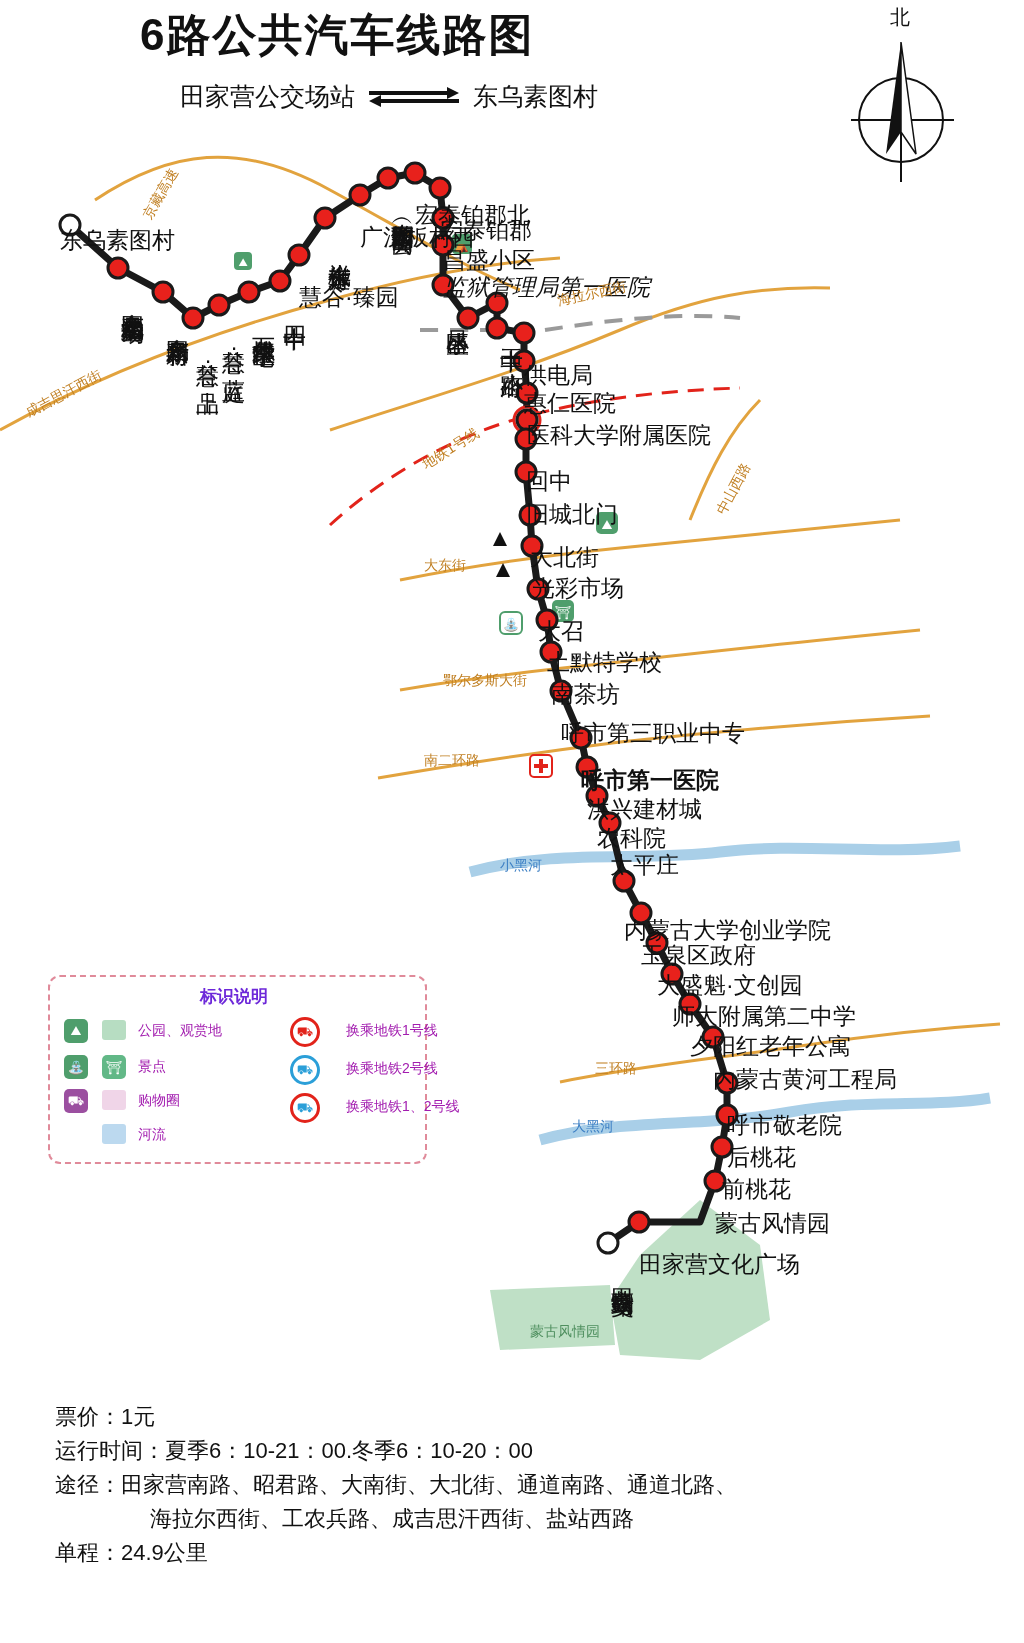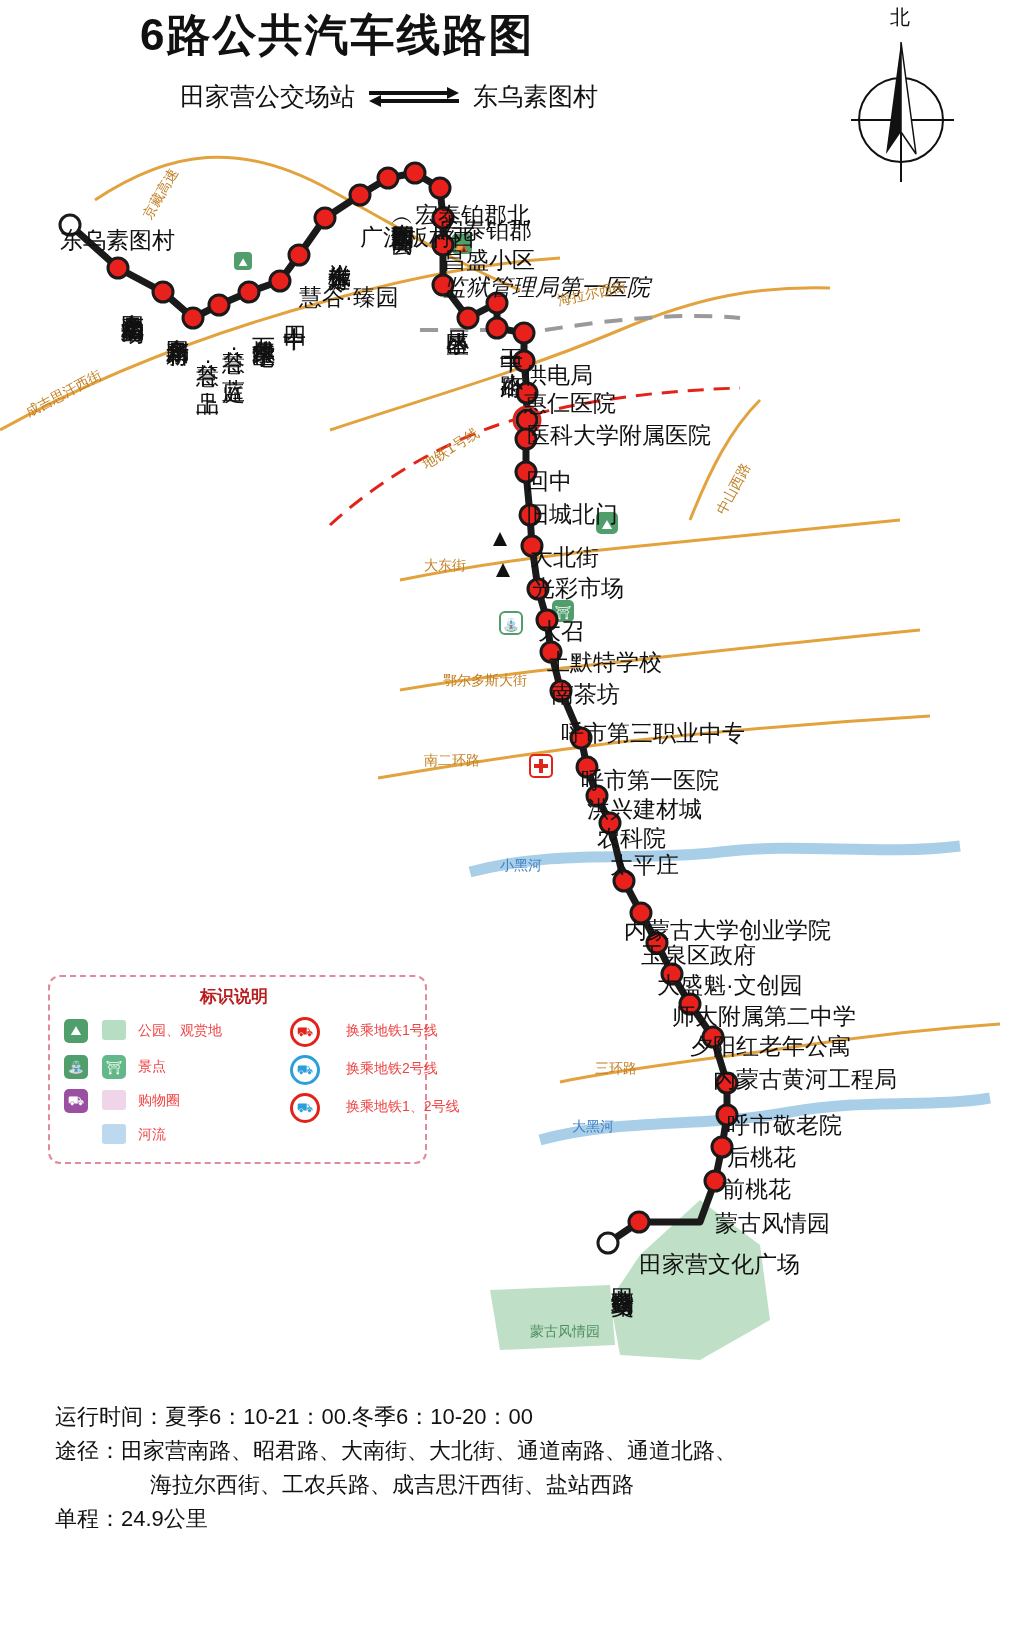--- a/index.html
+++ b/index.html
@@ -21,22 +21,22 @@
   .stop-label{position:absolute;font-size:23px;white-space:nowrap;color:#111;}
   .stop-label.vert{writing-mode:vertical-rl;text-orientation:upright;white-space:nowrap;letter-spacing:1px;}
   .street-label{position:absolute;font-size:14px;color:#c07f22;white-space:nowrap;}
   .river-label{position:absolute;font-size:14px;color:#3c7fc4;white-space:nowrap;}
   .park-label{position:absolute;font-size:14px;color:#4f8f5f;white-space:nowrap;}
   
   #legend{
     left:48px;top:975px;width:375px;height:185px;
     border:2px dashed #e08a9a;border-radius:12px;background:#fff;
   }
-  #legend .lg-title{position:absolute;left:150px;top:8px;font-size:17px;color:#b91c1c;font-weight:bold;}
-  .lg-item{position:absolute;font-size:14px;color:#ef4444;white-space:nowrap;}
+  #legend .lg-title{position:absolute;left:150px;top:8px;font-size:17px;color:#6d28d9;font-weight:bold;}
+  .lg-item{position:absolute;font-size:14px;color:#a21caf;white-space:nowrap;}
   .sw{position:absolute;width:24px;height:20px;border-radius:3px;}
   .lgicon{position:absolute;width:24px;height:24px;border-radius:5px;display:flex;align-items:center;justify-content:center;font-size:13px;color:#fff;}
   
   #footer{left:55px;top:1400px;font-size:22px;line-height:34px;color:#111;}
   #footer div{white-space:nowrap;}
   .indent{padding-left:95px;}
 </style>
 </head>
 <body>
 
@@ -194,21 +194,21 @@
     <div class="stop-label" style="left: 524px; top: 388px;">惠仁医院</div>
     <div class="stop-label" style="left: 527px; top: 420px;">医科大学附属医院</div>
     <div class="stop-label" style="left: 526px; top: 466px;">回中</div>
     <div class="stop-label" style="left: 526px; top: 499px;">旧城北门</div>
     <div class="stop-label" style="left: 530px; top: 542px;">大北街</div>
     <div class="stop-label" style="left: 532px; top: 573px;">光彩市场</div>
     <div class="stop-label" style="left: 538px; top: 616px;">大召</div>
     <div class="stop-label" style="left: 547px; top: 647px;">土默特学校</div>
     <div class="stop-label" style="left: 551px; top: 679px;">南茶坊</div>
     <div class="stop-label" style="left: 561px; top: 718px;">呼市第三职业中专</div>
-    <div class="stop-label" style="left: 581px; top: 765px;">呼市第一医院</div>
+    <div class="stop-label" style="left: 581px; top: 765px; font-weight: bold;">呼市第一医院</div>
     <div class="stop-label" style="left: 587px; top: 794px;">洪兴建材城</div>
     <div class="stop-label" style="left: 597px; top: 823px;">农科院</div>
     <div class="stop-label" style="left: 610px; top: 850px;">太平庄</div>
     <div class="stop-label" style="left: 624px; top: 908px; margin-top: 7px;">内蒙古大学创业学院</div>
     <div class="stop-label" style="left: 641px; top: 940px;">玉泉区政府</div>
     <div class="stop-label" style="left: 657px; top: 970px;">大盛魁·文创园</div>
     <div class="stop-label" style="left: 672px; top: 1001px;">师大附属第二中学</div>
     <div class="stop-label" style="left: 690px; top: 1031px;">夕阳红老年公寓</div>
     <div class="stop-label" style="left: 713px; top: 1064px;">内蒙古黄河工程局</div>
     <div class="stop-label" style="left: 727px; top: 1110px;">呼市敬老院</div>
@@ -259,17 +259,18 @@
   <span class="lg-item" style="left:296px;top:45px;">换乘地铁1号线</span>
 
   <span class="lgicon" style="left:240px;top:78px;background:#fff;border:3px solid #2b9fd8;color:#2b9fd8;border-radius:50%;">⛟</span>
   <span class="lg-item" style="left:296px;top:83px;">换乘地铁2号线</span>
 
   <span class="lgicon" style="left:240px;top:116px;background:#fff;border:3px solid #e2231a;color:#2b9fd8;border-radius:50%;">⛟</span>
   <span class="lg-item" style="left:296px;top:121px;">换乘地铁1、2号线</span>
 </div>
 
 <div class="abs" id="footer">
+  <div>票价：1元</div>
   <div>运行时间：夏季6：10-21：00.冬季6：10-20：00</div>
   <div>途径：田家营南路、昭君路、大南街、大北街、通道南路、通道北路、</div>
   <div class="indent">海拉尔西街、工农兵路、成吉思汗西街、盐站西路</div>
   <div>单程：24.9公里</div>
 </div>
 
 </body></html>

